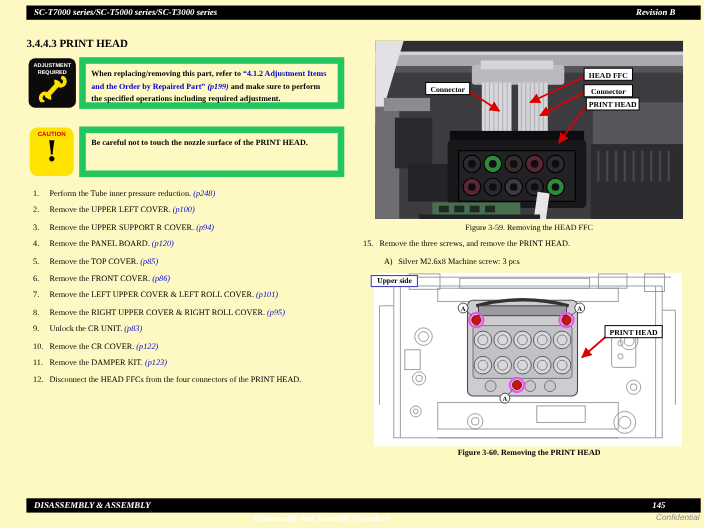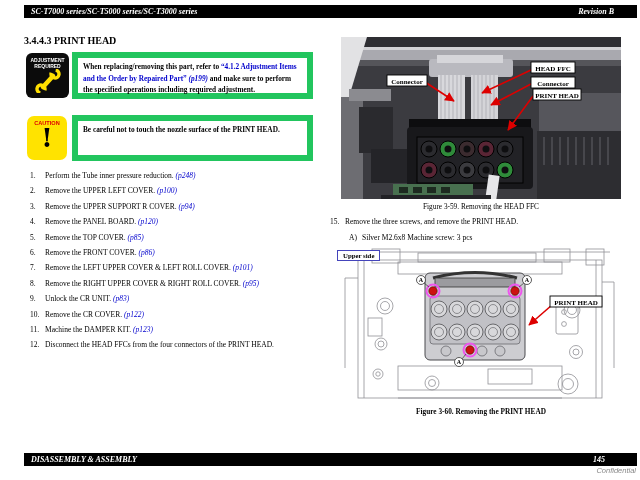--- a/index.html
+++ b/index.html
@@ -1,16 +1,16 @@
 <!DOCTYPE html>
 <html><head>
 <meta charset="utf-8">
 <style>
   html,body{margin:0;padding:0;background:#888;}
-  #page{position:relative;width:640px;height:480px;background:#ffffff;overflow:hidden;
+  #page{position:relative;width:640px;height:480px;background:#fef9c3;overflow:hidden;
         font-family:"Liberation Serif", serif;color:#000;}
   .bar{position:absolute;left:24px;width:613px;height:13px;background:#000;color:#fff;
        display:flex;align-items:center;justify-content:space-between;
        font-size:8px;font-weight:bold;font-style:italic;padding:0;box-sizing:border-box;}
   .bar .pad-l{padding-left:7px;}
   .bar .pad-r{padding-right:23px;}
   #header-bar{top:5px;}
   #footer-bar{top:453px;}
   #footer-center{position:absolute;left:206px;top:0;height:13px;display:flex;align-items:center;margin-top:12px;}
   #footer-page{position:absolute;right:9px;top:0;height:13px;display:flex;align-items:center;}
@@ -121,21 +121,21 @@
     <div class="step">
         <span class="num">9.</span>
         <span><span>Unlock the CR UNIT. </span><span class="ref">(p83)</span></span>
       </div>
     <div class="step">
         <span class="num">10.</span>
         <span><span>Remove the CR COVER. </span><span class="ref">(p122)</span></span>
       </div>
     <div class="step">
         <span class="num">11.</span>
-        <span><span>Machine the DAMPER KIT. </span><span class="ref">(p123)</span></span>
+        <span><span>Remove the DAMPER KIT. </span><span class="ref">(p123)</span></span>
       </div>
     <div class="step">
         <span class="num">12.</span>
         <span><span>Disconnect the HEAD FFCs from the four connectors of the PRINT HEAD.</span></span>
       </div>
   </div>
 
   <svg id="photo-fig" viewBox="0 0 280 162">
     <defs>
       <marker id="arr59" markerWidth="7" markerHeight="7" refX="5.5" refY="3" orient="auto">

